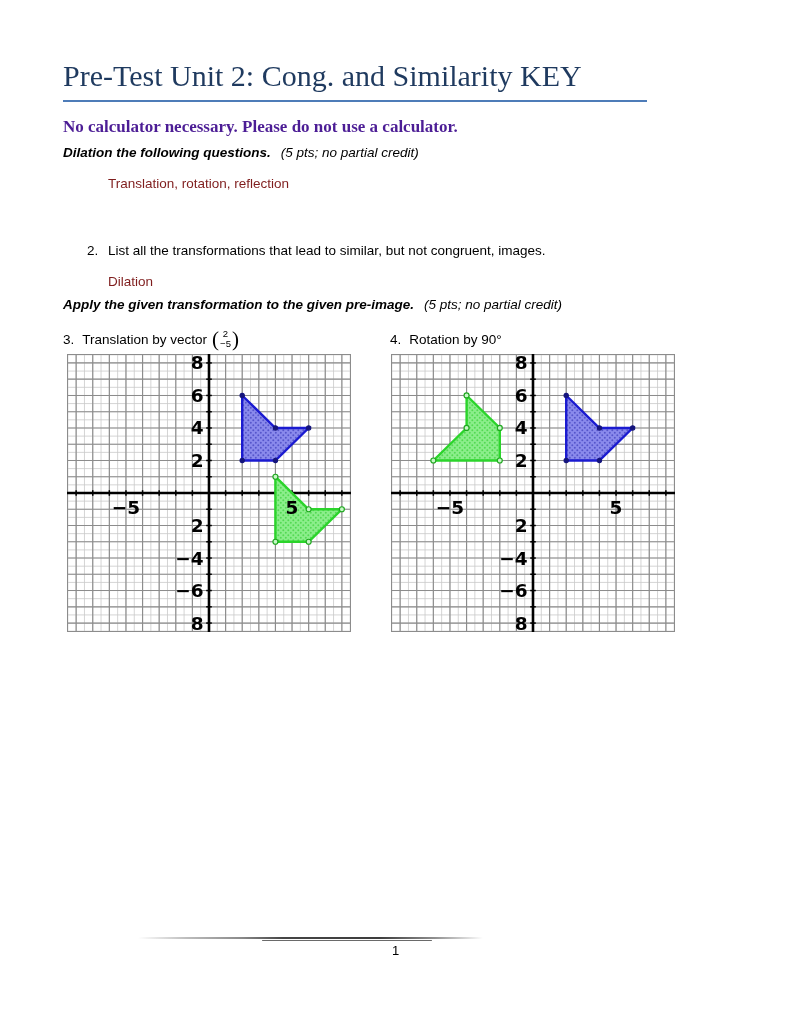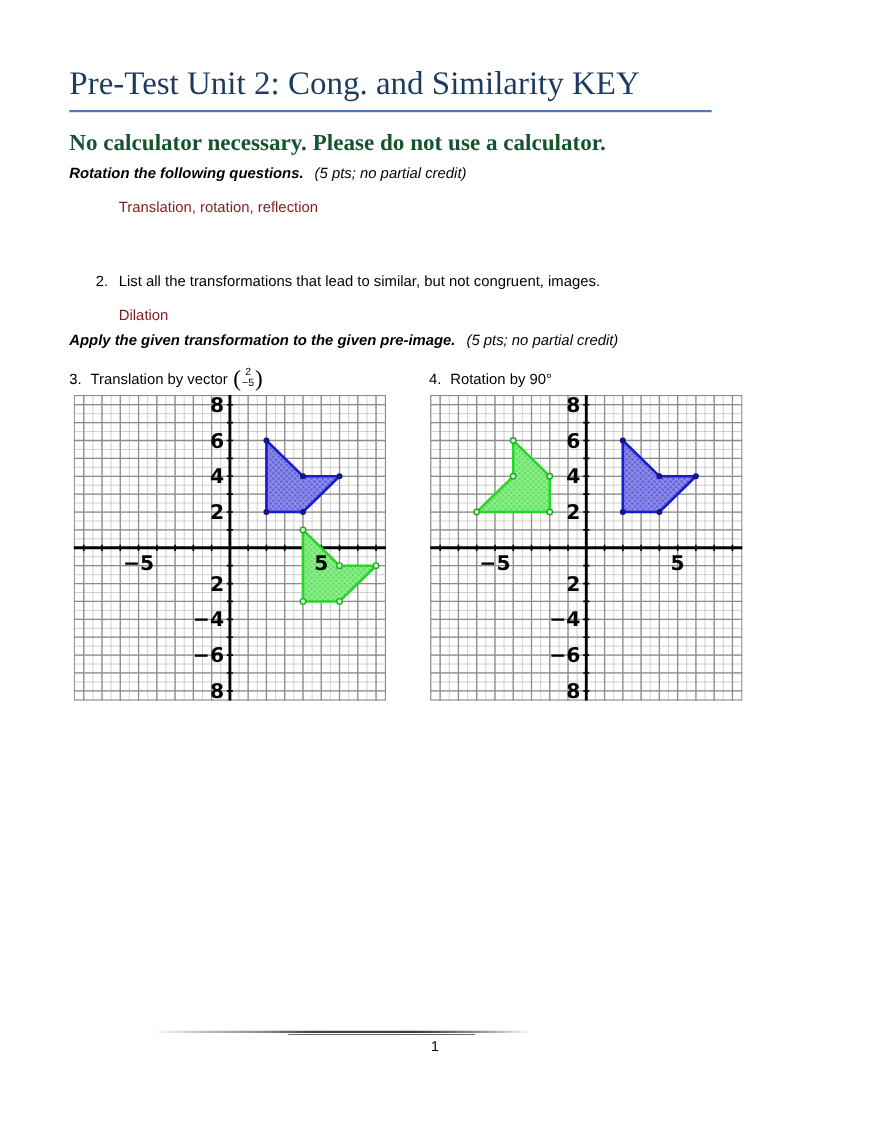--- a/index.html
+++ b/index.html
@@ -2,21 +2,21 @@
 <html><head>
 <meta charset="utf-8">
 <style>
   html,body{margin:0;padding:0;background:#fff;}
   .page{position:relative;width:710px;height:1024px;background:#ffffff;overflow:hidden;
         font-family:"Liberation Sans",sans-serif;color:#000;}
   .doc-title{margin:58px 63px 0 63px;font-family:"Liberation Serif",serif;font-weight:400;
              font-size:30px;line-height:1.2;color:#1f3a5f;}
   .title-rule{margin:6px 63px 0 63px;border-top:2px solid #4d7cb8;height:0;}
   .subtitle{margin:15px 63px 0 63px;font-family:"Liberation Serif",serif;font-weight:700;
-            font-size:21px;color:#14532d;}
+            font-size:17px;color:#4c1d95;}
   .instr{margin:8px 63px 0 63px;font-size:13.5px;}
   .instr .bi{font-weight:700;font-style:italic;}
   .instr .note{font-style:italic;margin-left:10px;}
   .qline{margin:24px 63px 0 87px;font-size:13.5px;}
   .qline.q2{margin-top:52px;}
   .qnum{display:inline-block;width:21px;}
   .answer{margin:16px 63px 0 108px;font-size:13.5px;color:#7f1d1d;}
   .apply{}
   .graph-row{display:flex;margin:15px 0 0 63px;align-items:flex-start;}
   .graph-col{width:327px;flex:0 0 327px;}
@@ -42,21 +42,21 @@
 <body>
 
 <div class="page">
 
   <h1 class="doc-title">Pre-Test Unit 2: Cong. and Similarity KEY</h1>
   <div class="title-rule"></div>
 
   <p class="subtitle">No calculator necessary.  Please do not use a calculator.</p>
 
   <p class="instr">
-    <span class="bi">Rotation the following questions.</span><span class="note">(5 pts; no partial credit)</span>
+    <span class="bi">Dilation the following questions.</span><span class="note">(5 pts; no partial credit)</span>
   </p>
 
   <div class="answer">Translation, rotation, reflection</div>
 
   <div class="qline q2">
     <span class="qnum">2.</span><span>List all the transformations that lead to similar, but not congruent, images.</span>
   </div>
   <div class="answer">Dilation</div>
 
   <p class="instr apply">

